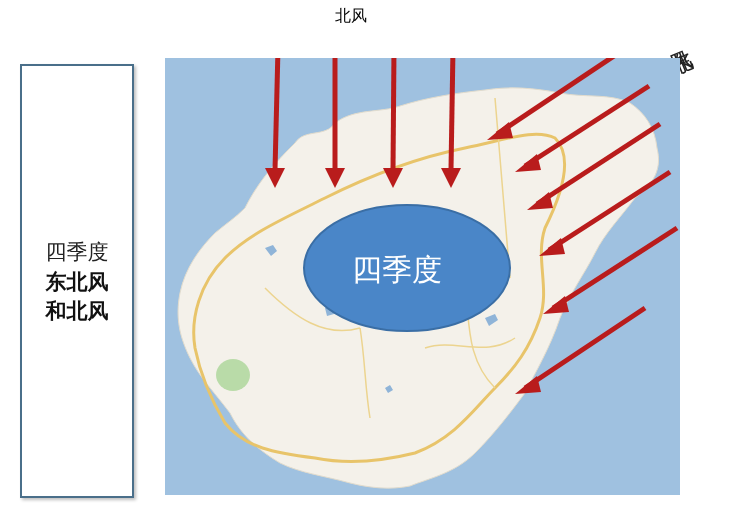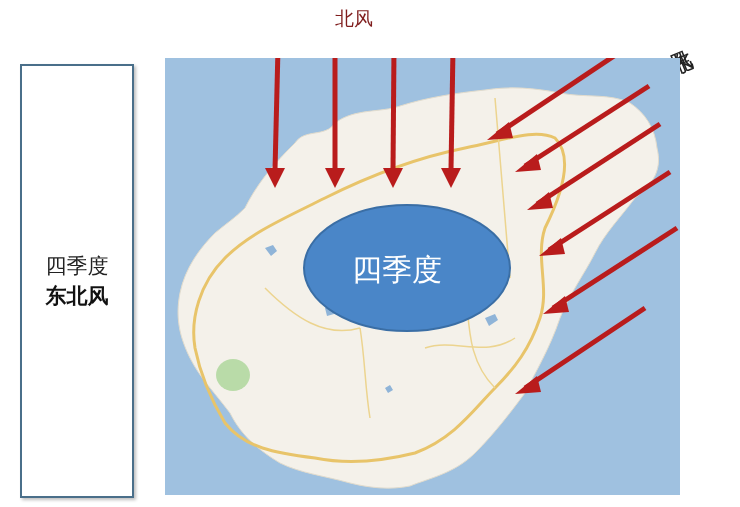--- a/index.html
+++ b/index.html
@@ -4,32 +4,33 @@
 <style>
   html, body { margin:0; padding:0; }
   body { width:740px; height:507px; background:#ffffff; position:relative; overflow:hidden;
          font-family:"DejaVu Serif","Liberation Serif",serif; }
   .textbox { position:absolute; left:20px; top:64px; width:114px; height:434px;
              border:2px solid #4a6f8a; background:#fff; box-shadow:2px 2px 3px rgba(0,0,0,0.25);
              box-sizing:border-box; display:flex; align-items:center; justify-content:center; }
   .textbox .lines { font-size:21px; line-height:29px; color:#222; text-align:center; }
   .textbox .lines div { letter-spacing:0px; }
   .textbox .lines .bold { font-weight:bold; color:#111; }
-  .label-north { position:absolute; left:335px; top:6px; font-size:19px; color:#7f1d1d; }
+  .label-north { position:absolute; left:335px; top:6px; font-size:16px; color:#000000; }
   .label-ne { position:absolute; left:660px; top:40px; font-size:22px; color:#222;
               writing-mode:vertical-rl; transform:rotate(-22deg); transform-origin:top left; line-height:22px; }
   .map { position:absolute; left:165px; top:58px; width:515px; height:437px; }
 </style>
 </head>
 <body>
 
 <div class="textbox">
   <div class="lines">
     <div>四季度</div>
     <div class="bold">东北风</div>
+    <div class="bold">和北风</div>
   </div>
 </div>
 
 <div class="label-north">北风</div>
 <div class="label-ne">东北风</div>
 
 <svg class="map" viewBox="0 0 515 437" width="515" height="437">
   <defs>
     <marker id="ah" markerWidth="6" markerHeight="6" refX="3" refY="3" orient="auto" markerUnits="strokeWidth">
       <path d="M0,0 L6,3 L0,6 z" fill="#b91c1c"></path>

